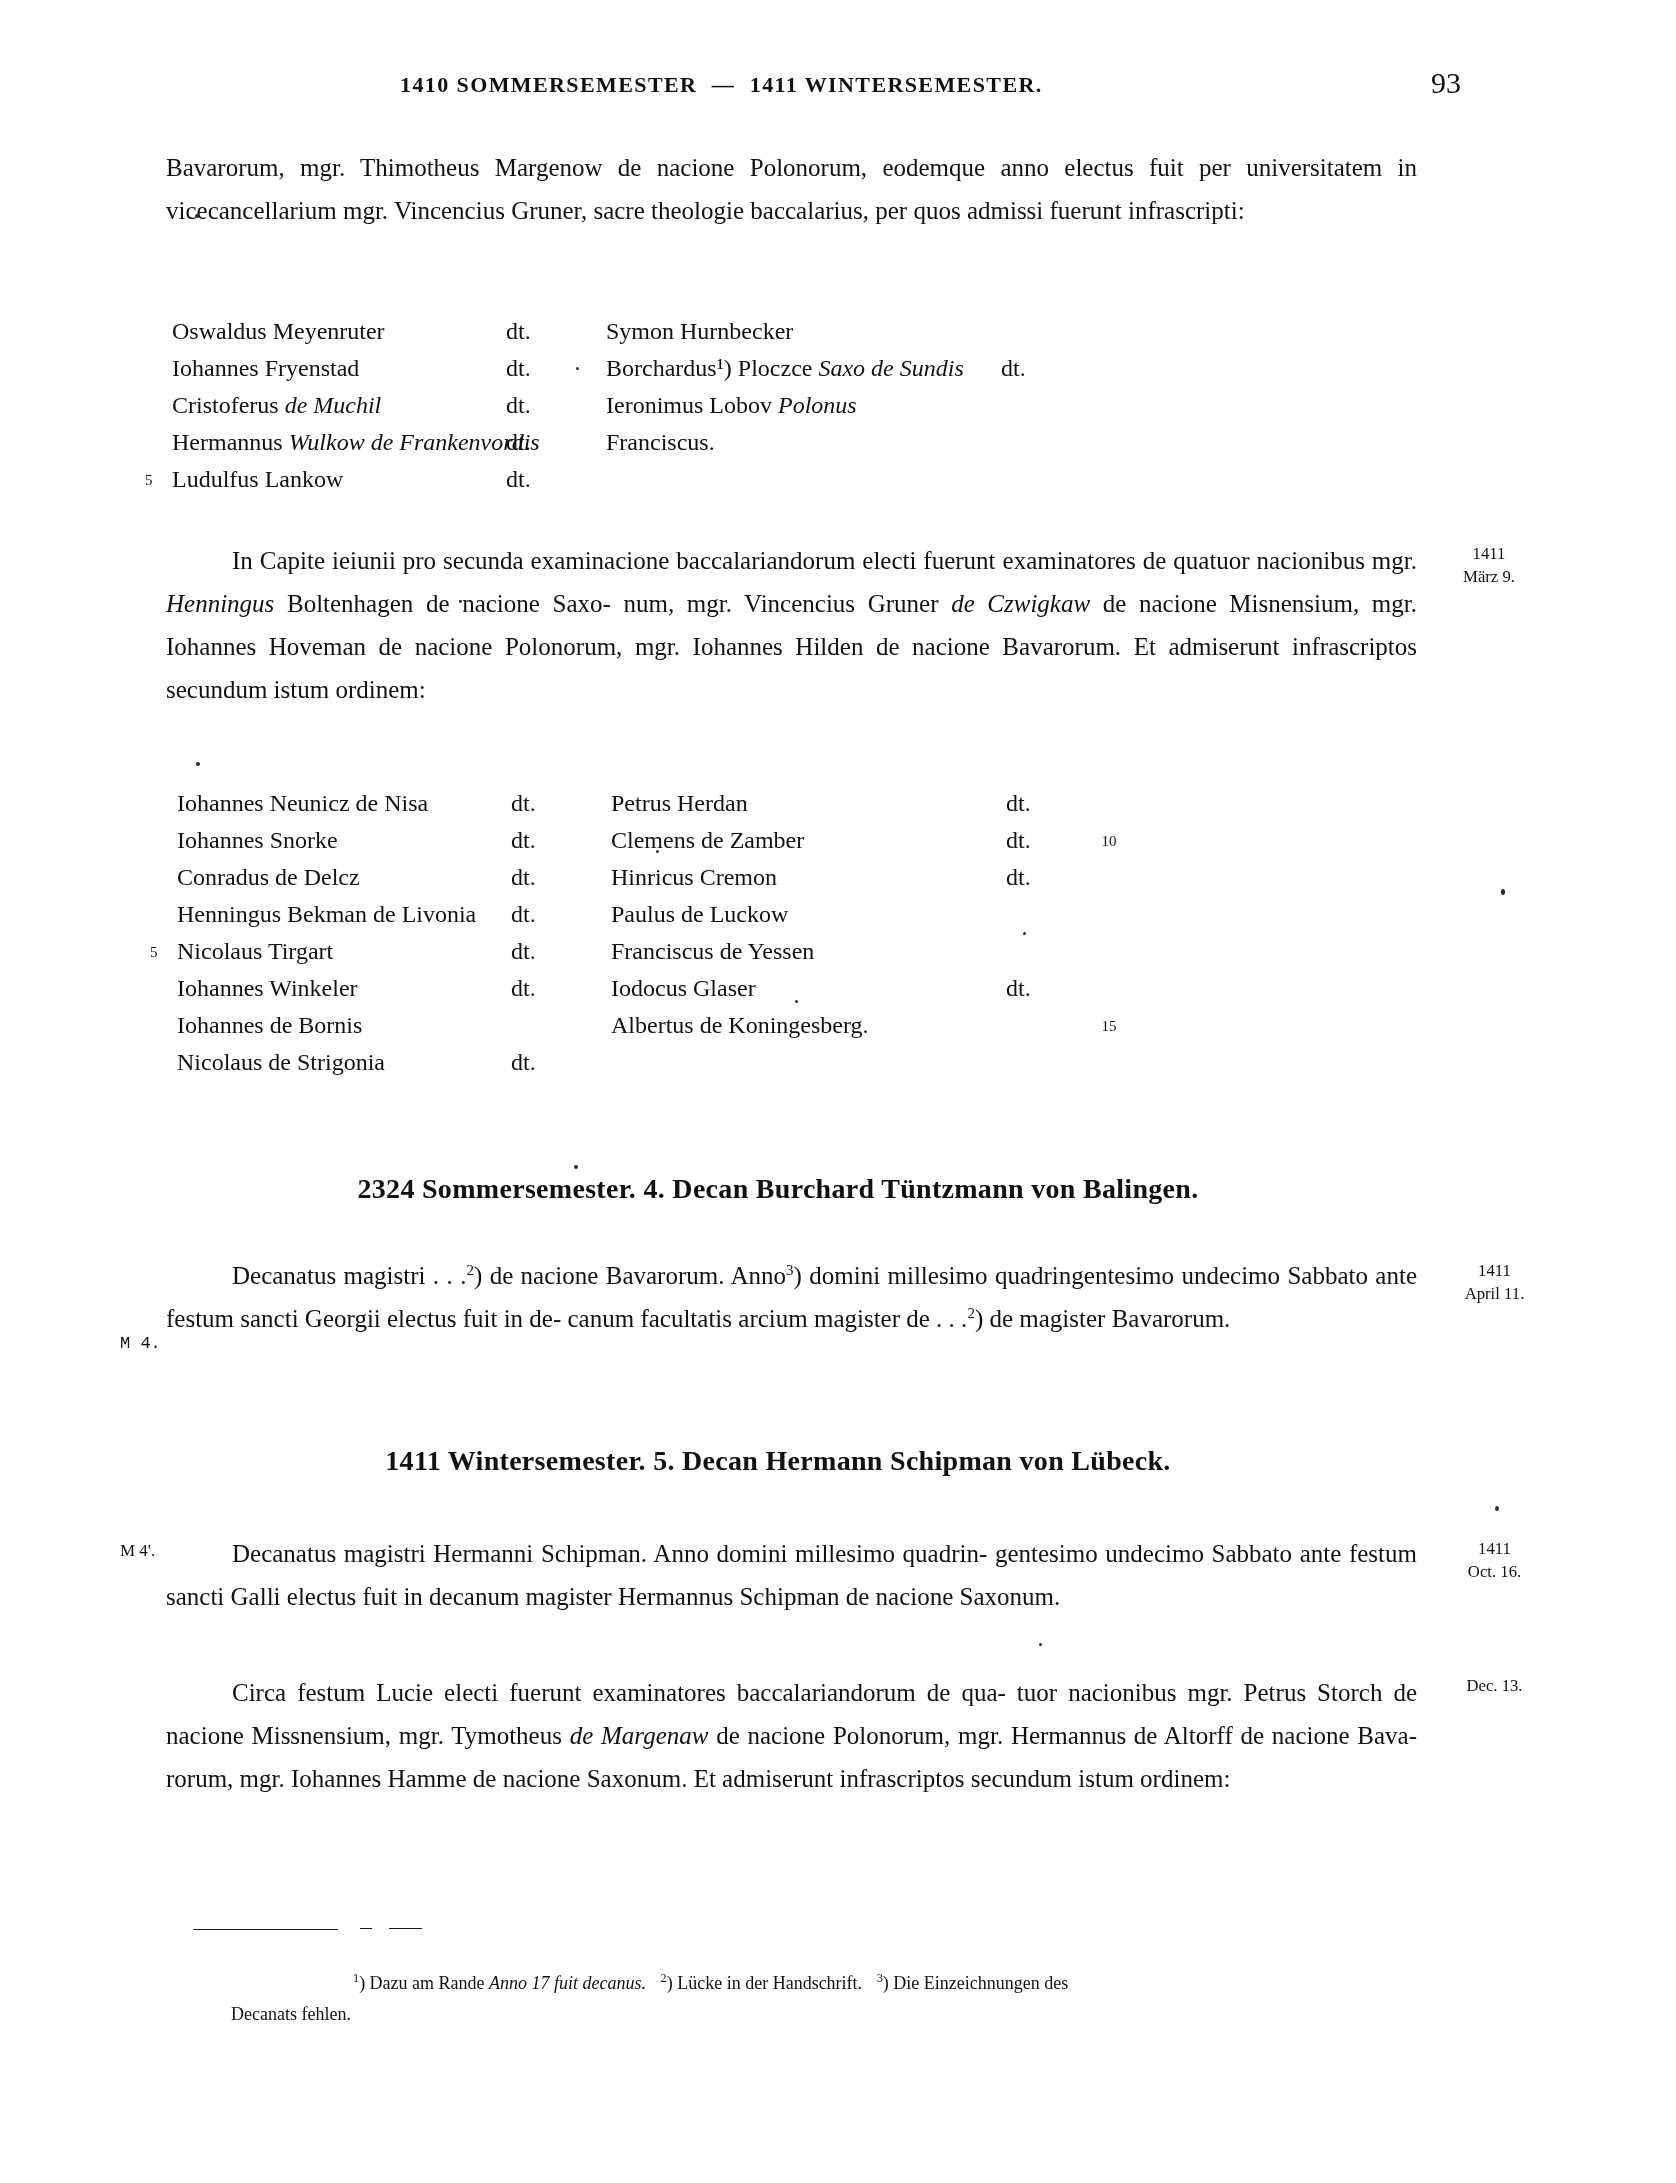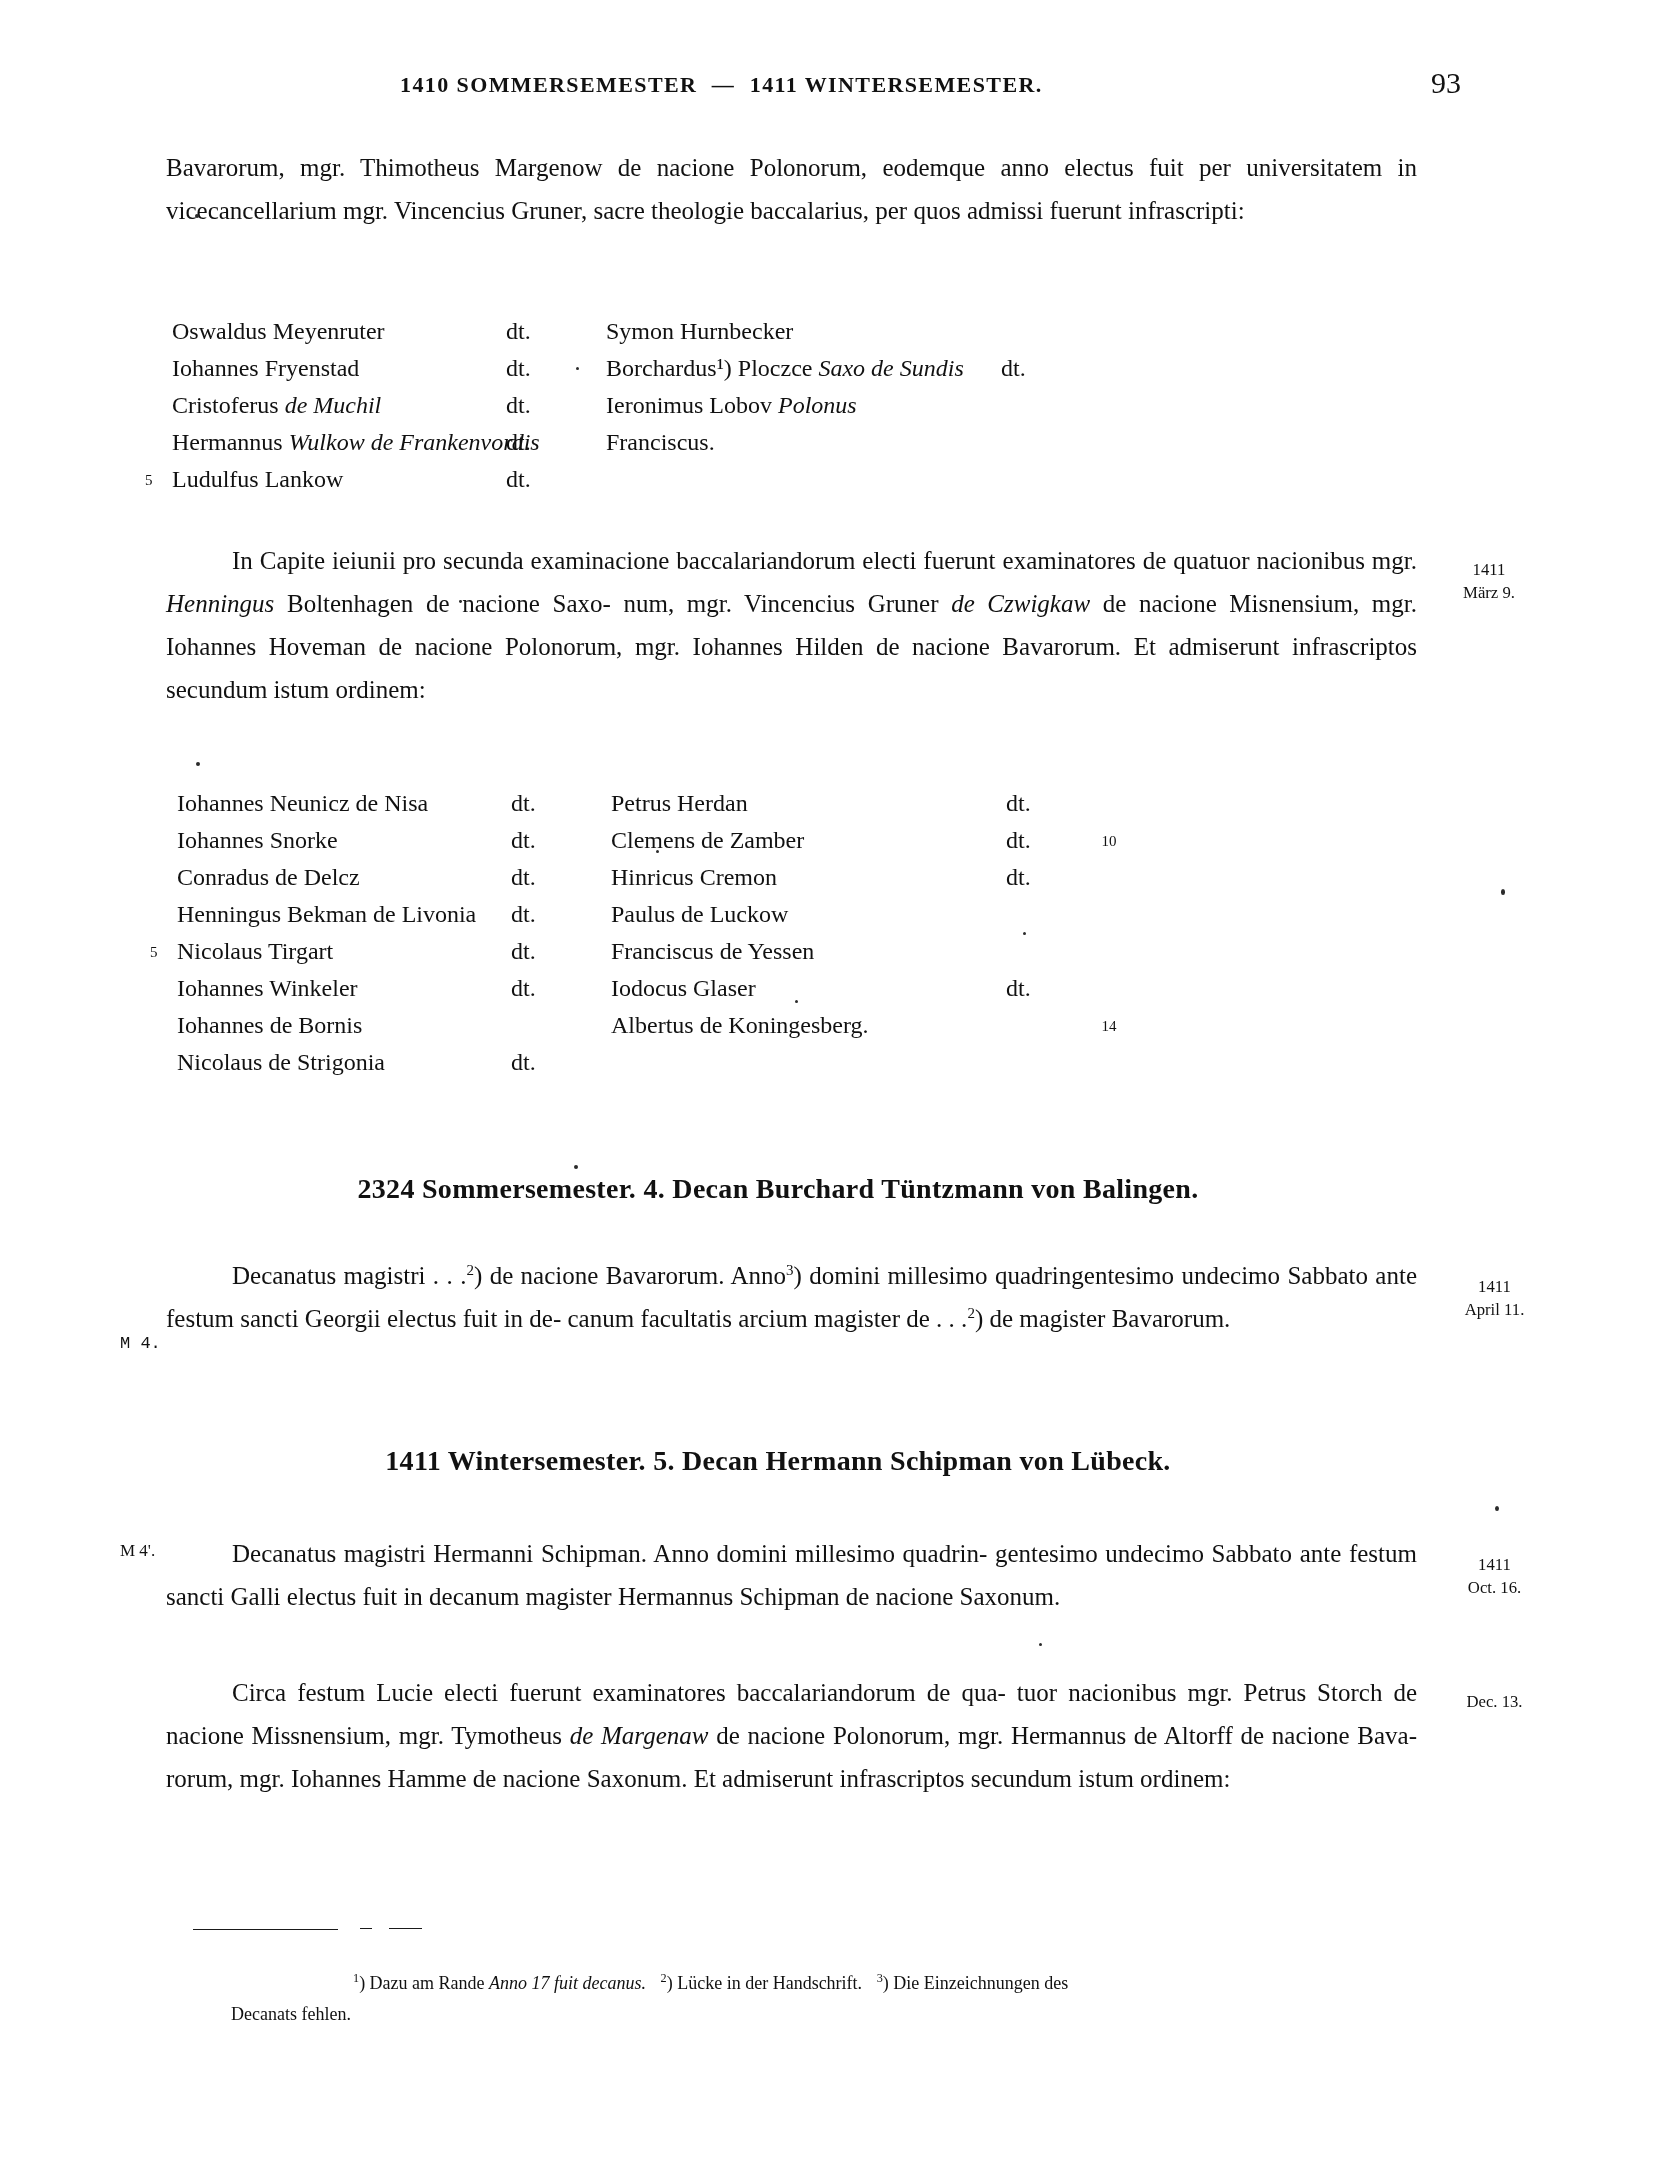--- a/index.html
+++ b/index.html
@@ -50,21 +50,20 @@
   .para em { font-style:italic; }
   sup { font-size:0.6em; vertical-align:super; line-height:0; }
 
   
   .margin-note {
     position:absolute;
     font-size:16.7px;
     line-height:23px;
     text-align:center;
     font-family:"Liberation Serif", serif;
-    margin-top:16px;
   }
   .margin-left {
     position:absolute;
     font-size:17px;
     font-family:"Liberation Serif", serif;
   }
 
   
   .namelist {
     position:absolute;
@@ -275,21 +274,21 @@
       <span class="dtB">dt.</span>
       <span class="rnum"></span>
     </div>
 
     <div class="row">
       <span class="lnum"></span>
       <span class="colA">Iohannes de Bornis</span>
       <span class="dtA"></span>
       <span class="colB">Albertus de Koningesberg.</span>
       <span class="dtB"></span>
-      <span class="rnum">14</span>
+      <span class="rnum">15</span>
     </div>
 
     <div class="row">
       <span class="lnum"></span>
       <span class="colA">Nicolaus de Strigonia</span>
       <span class="dtA">dt.</span>
       <span class="colB"></span>
       <span class="dtB"></span>
       <span class="rnum"></span>
     </div>

